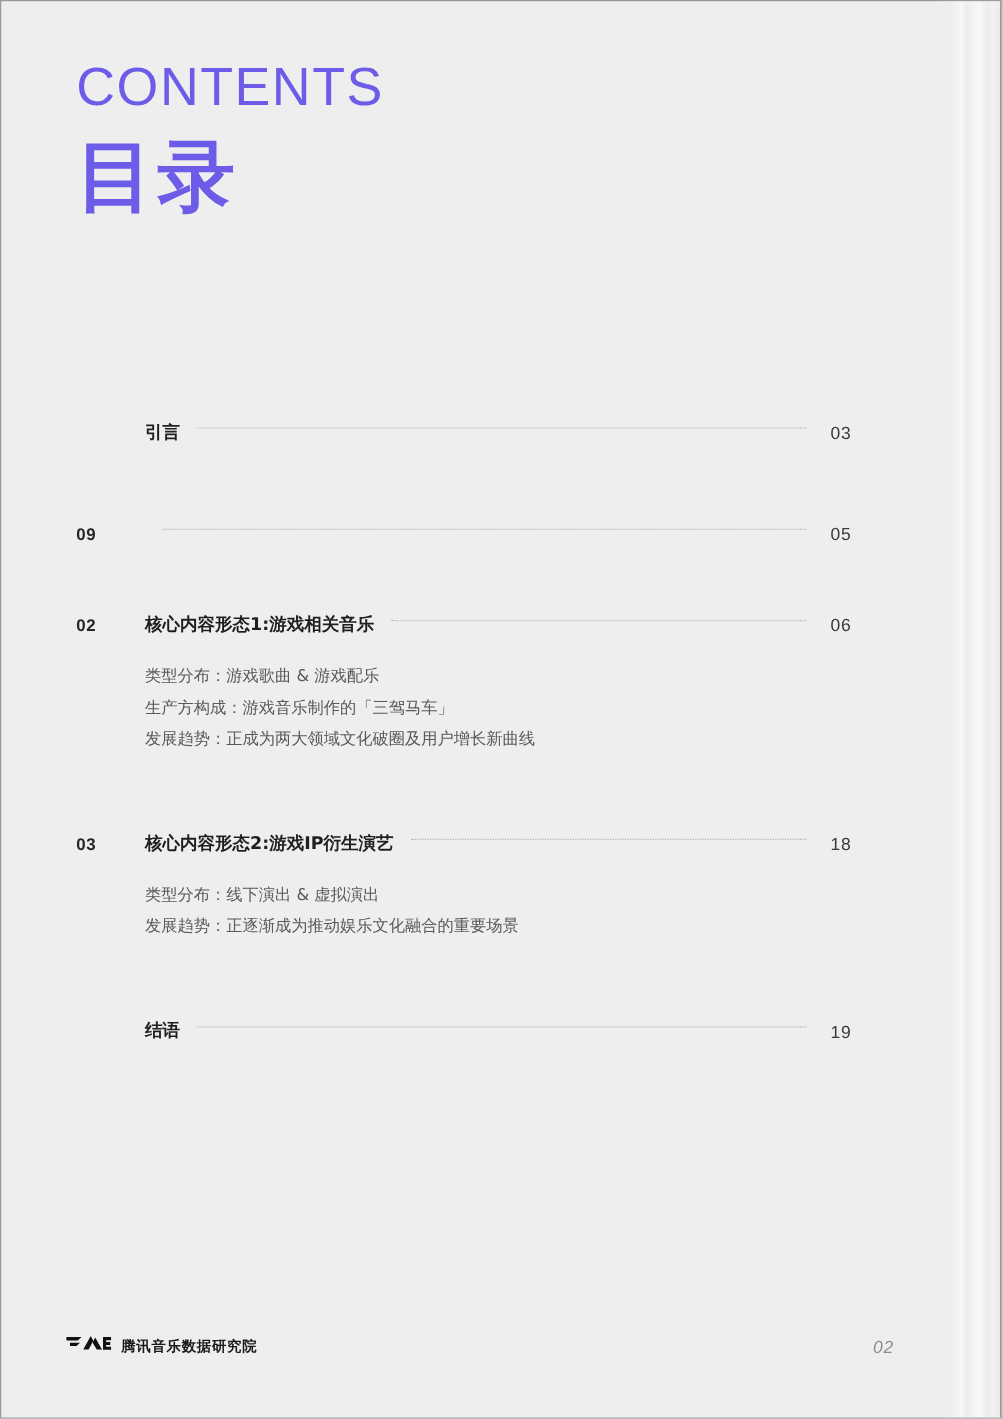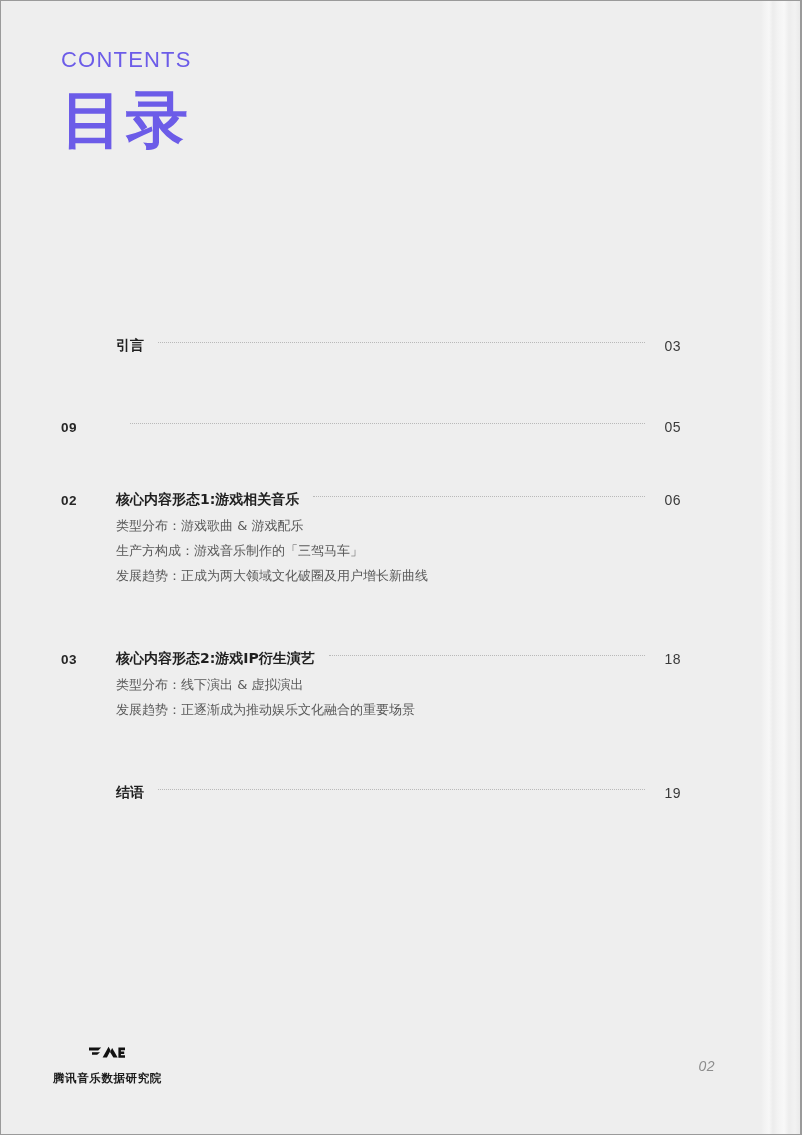--- a/index.html
+++ b/index.html
@@ -51,21 +51,21 @@
   }
 
   
   .header {
     position: absolute;
     left: 60px;
     top: 48px;
   }
   .contents-en {
     color: #6c5ce8;
-    font-size: 22px;
+    font-size: 43px;
     letter-spacing: 1.2px;
     line-height: 1;
     font-weight: 400;
   }
   .contents-cn {
     color: #6c5ce8;
     font-size: 62px;
     font-weight: 700;
     line-height: 1;
     margin-top: 18px;
@@ -109,21 +109,21 @@
   .toc-page {
     font-size: 14px;
     color: #3a3a3a;
     width: 26px;
     text-align: right;
     flex: 0 0 26px;
     letter-spacing: 0.5px;
   }
   .toc-subs {
     margin-left: 55px;
-    margin-top: 4px;
+    margin-top: 20px;
   }
   .toc-sub {
     font-size: 13px;
     color: #595959;
     line-height: 25px;
     white-space: nowrap;
     font-family: "DejaVu Sans", "Liberation Sans", sans-serif;
   }
   .gap-lg { height: 64px; }
   .gap-md { height: 56px; }
@@ -136,21 +136,20 @@
     bottom: 48px;
     right: 86px;
     display: flex;
     align-items: center;
     justify-content: space-between;
   }
   .brand {
     display: flex;
     align-items: center;
     gap: 8px;
-    flex-direction: column;
   }
   .brand-mark { display: block; }
   .brand-name {
     font-size: 11.5px;
     font-weight: 700;
     color: #1a1a1a;
     letter-spacing: 0.6px;
     font-family: "DejaVu Sans", "Liberation Sans", sans-serif;
   }
   .page-no {

